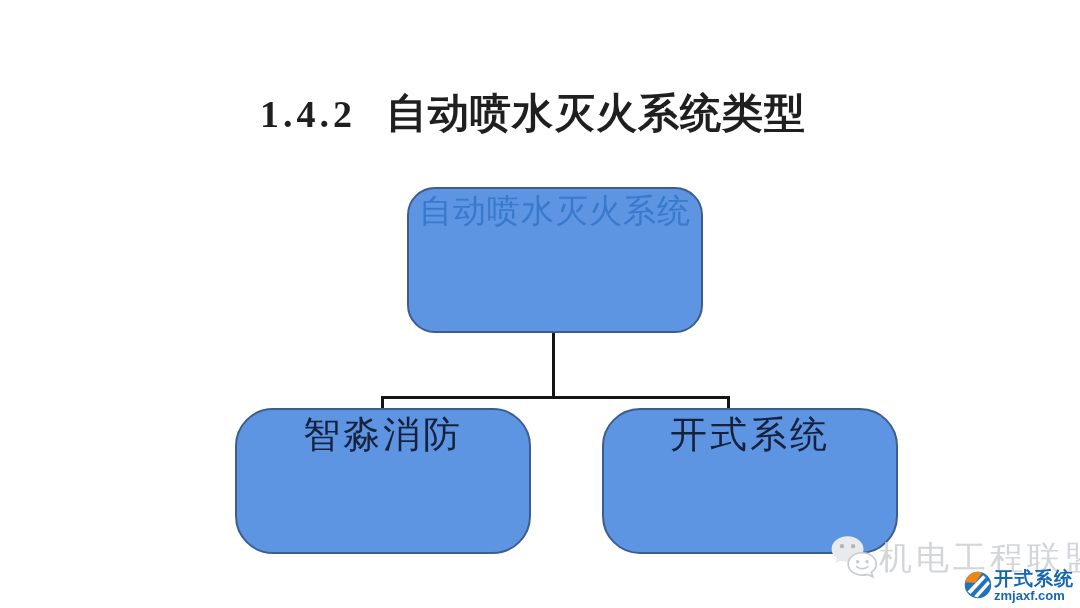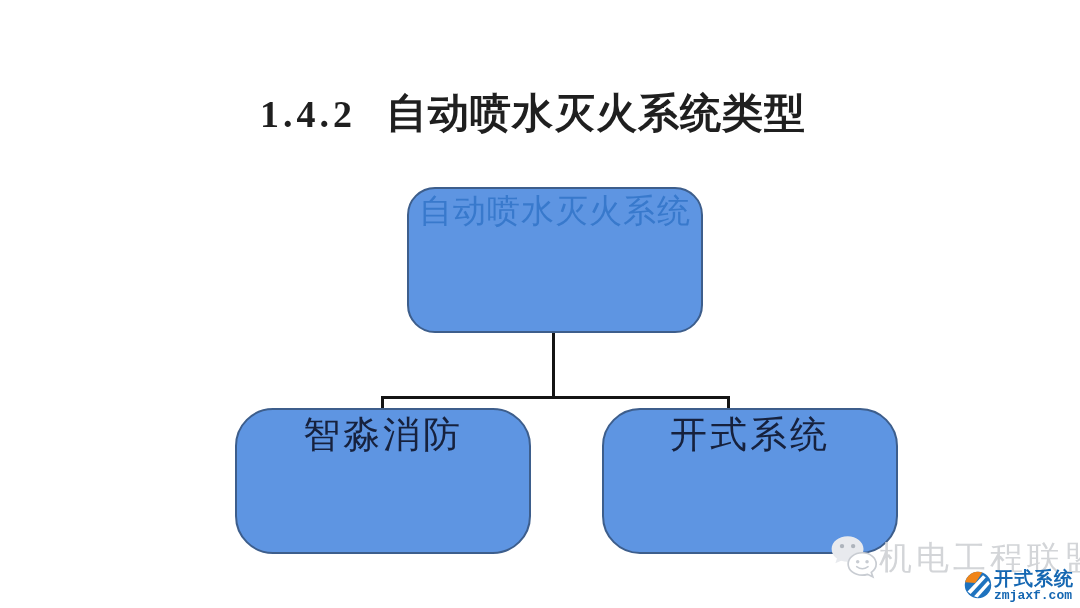--- a/index.html
+++ b/index.html
@@ -121,21 +121,21 @@
     font-size: 19px;
     line-height: 20px;
     letter-spacing: 1px;
     color: var(--brand_blue, #1567B2);
     white-space: nowrap;
   }
   .brand-url {
     position: absolute;
     left: 994px;
     top: 589px;
-    font-family: Liberation Mono, monospace;
+    font-family: Liberation Sans, sans-serif;
     font-weight: 700;
     font-size: 13px;
     line-height: 14px;
     color: var(--brand_blue, #1567B2);
     white-space: nowrap;
   }
 </style>
 </head>
 <body>
 

